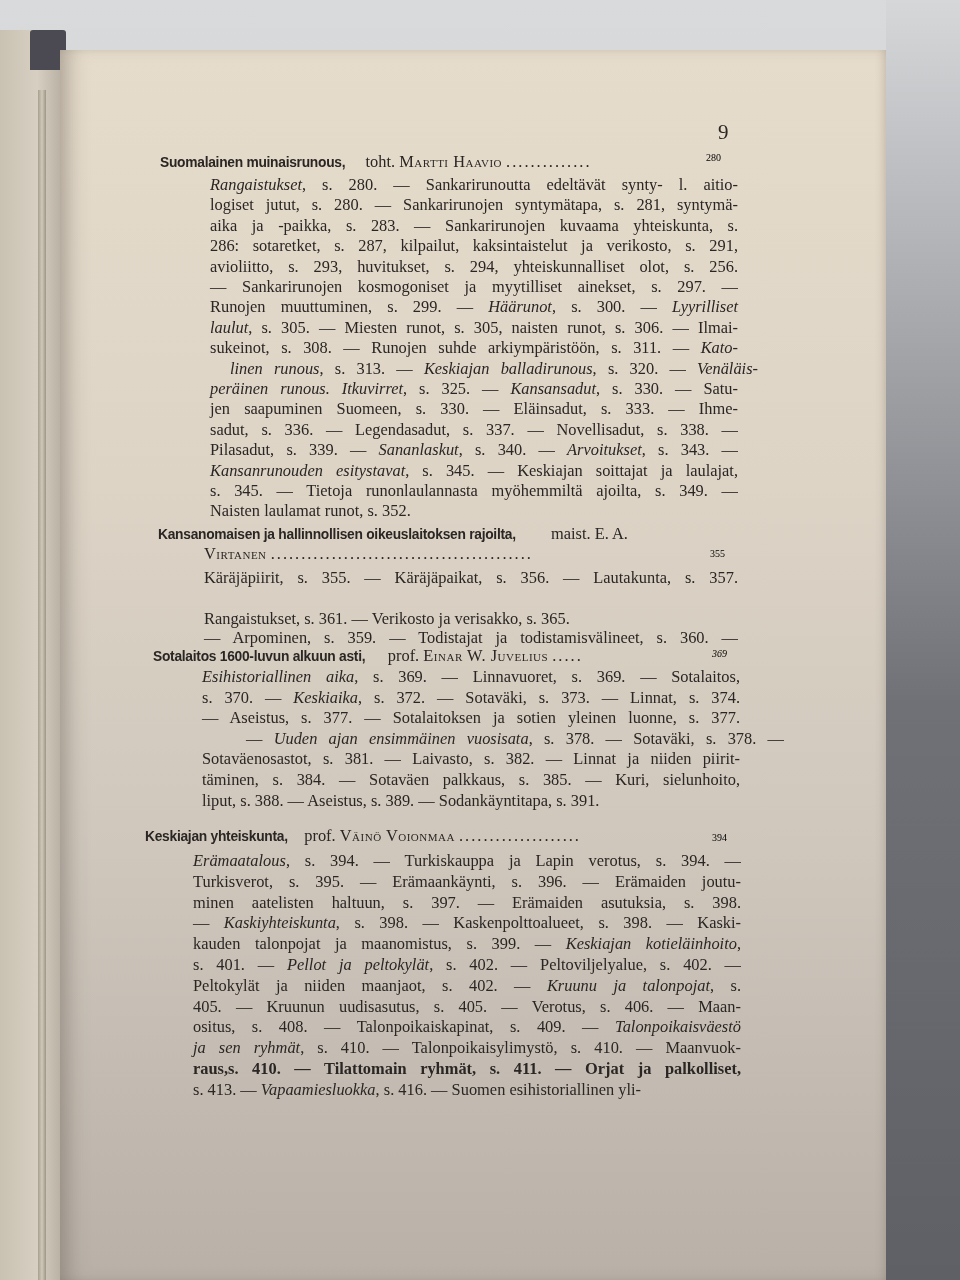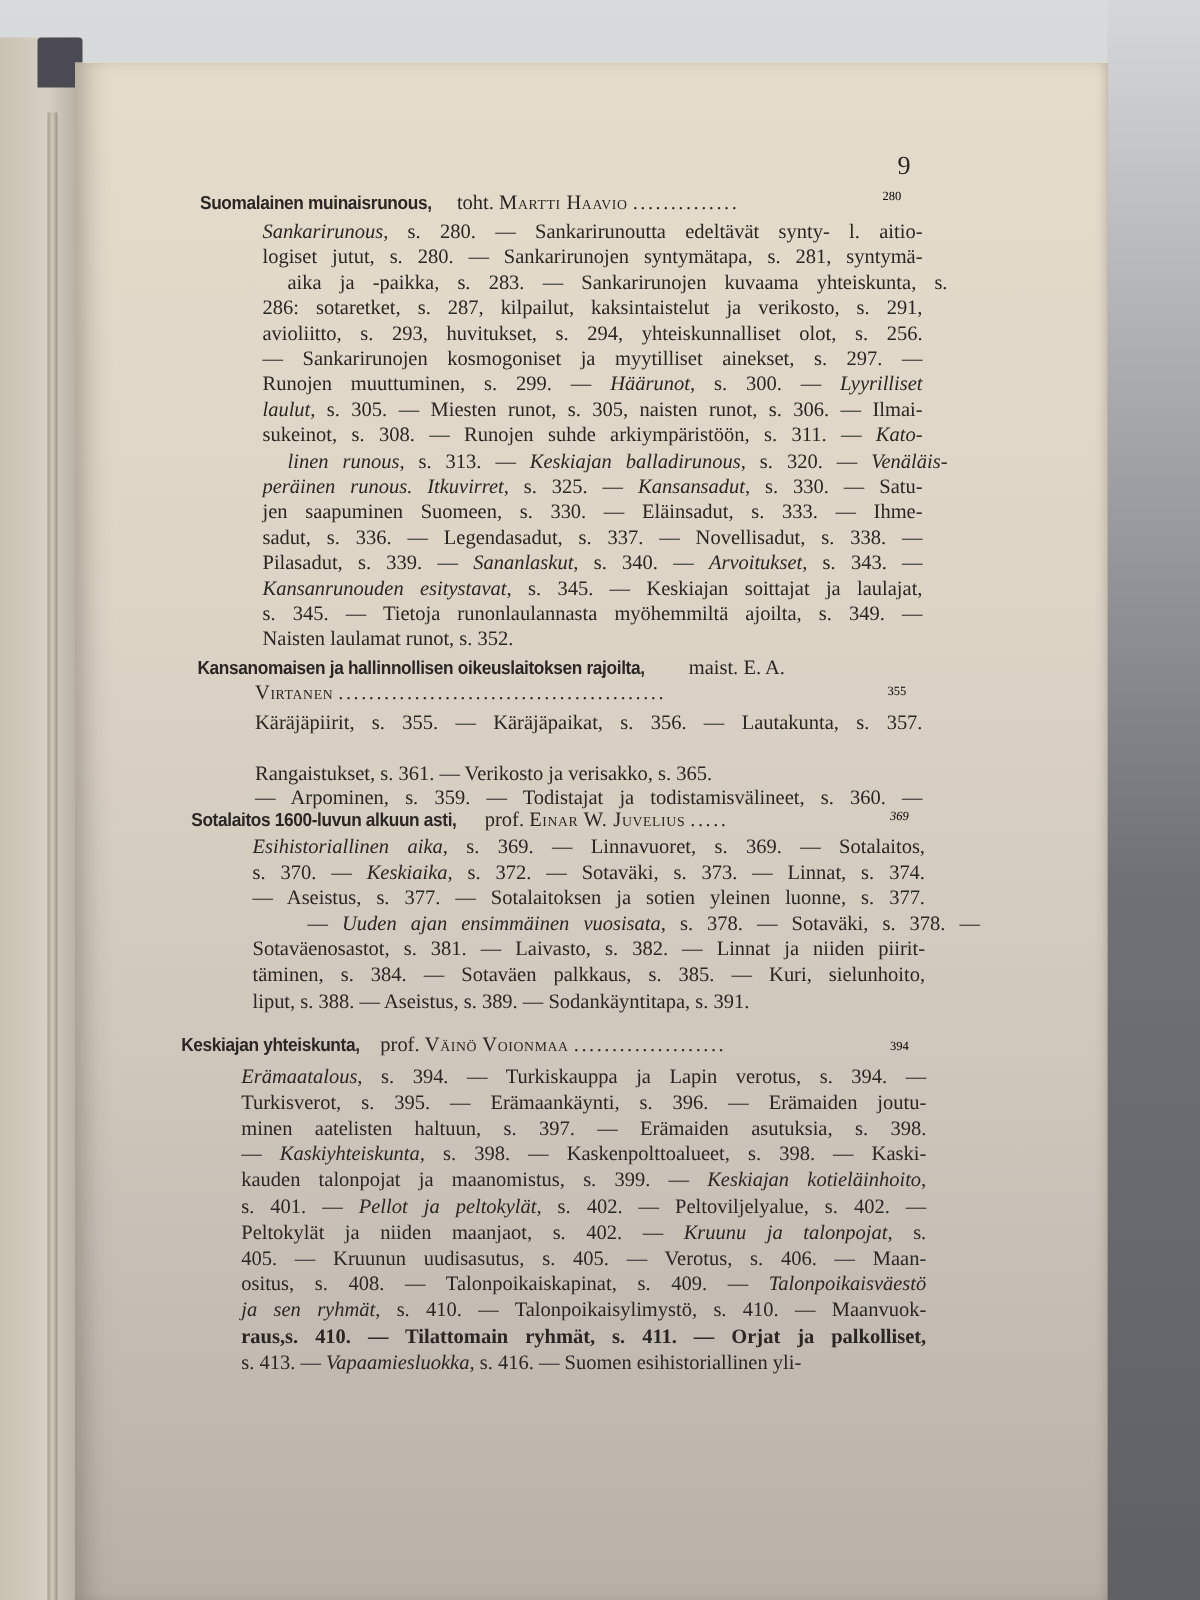--- a/index.html
+++ b/index.html
@@ -60,27 +60,27 @@
 
 <div class="line" style="left:160px;top:152px;">
   <span class="head-title">Suomalainen muinaisrunous,</span>
   <span>toht.</span>
   <span class="sc">Martti Haavio</span>
   <span class="dots">..............</span>
 </div>
 <div class="pg" style="left:706px;top:152px;">280</div>
 <div id="e0">
     <div class="line" style="left: 210px; top: 175px;">
-      <span class="just" style="width: 528px;"><i>Sankarirunous</i>, s. 280. — Sankarirunoutta edeltävät synty- l. aitio-</span>
+      <span class="just" style="width: 528px;"><i>Rangaistukset</i>, s. 280. — Sankarirunoutta edeltävät synty- l. aitio-</span>
     </div>
     <div class="line" style="left: 210px; top: 195.4px;">
       <span class="just" style="width: 528px;">logiset jutut, s. 280. — Sankarirunojen syntymätapa, s. 281, syntymä-</span>
     </div>
     <div class="line" style="left: 210px; top: 215.8px;">
-      <span class="just" style="width: 528px; margin-left: 20px;">aika ja -paikka, s. 283. — Sankarirunojen kuvaama yhteiskunta, s.</span>
+      <span class="just" style="width: 528px;">aika ja -paikka, s. 283. — Sankarirunojen kuvaama yhteiskunta, s.</span>
     </div>
     <div class="line" style="left: 210px; top: 236.2px;">
       <span class="just" style="width: 528px;">286: sotaretket, s. 287, kilpailut, kaksintaistelut ja verikosto, s. 291,</span>
     </div>
     <div class="line" style="left: 210px; top: 256.6px;">
       <span class="just" style="width: 528px;">avioliitto, s. 293, huvitukset, s. 294, yhteiskunnalliset olot, s. 256.</span>
     </div>
     <div class="line" style="left: 210px; top: 277px;">
       <span class="just" style="width: 528px;">— Sankarirunojen kosmogoniset ja myytilliset ainekset, s. 297. —</span>
     </div>

